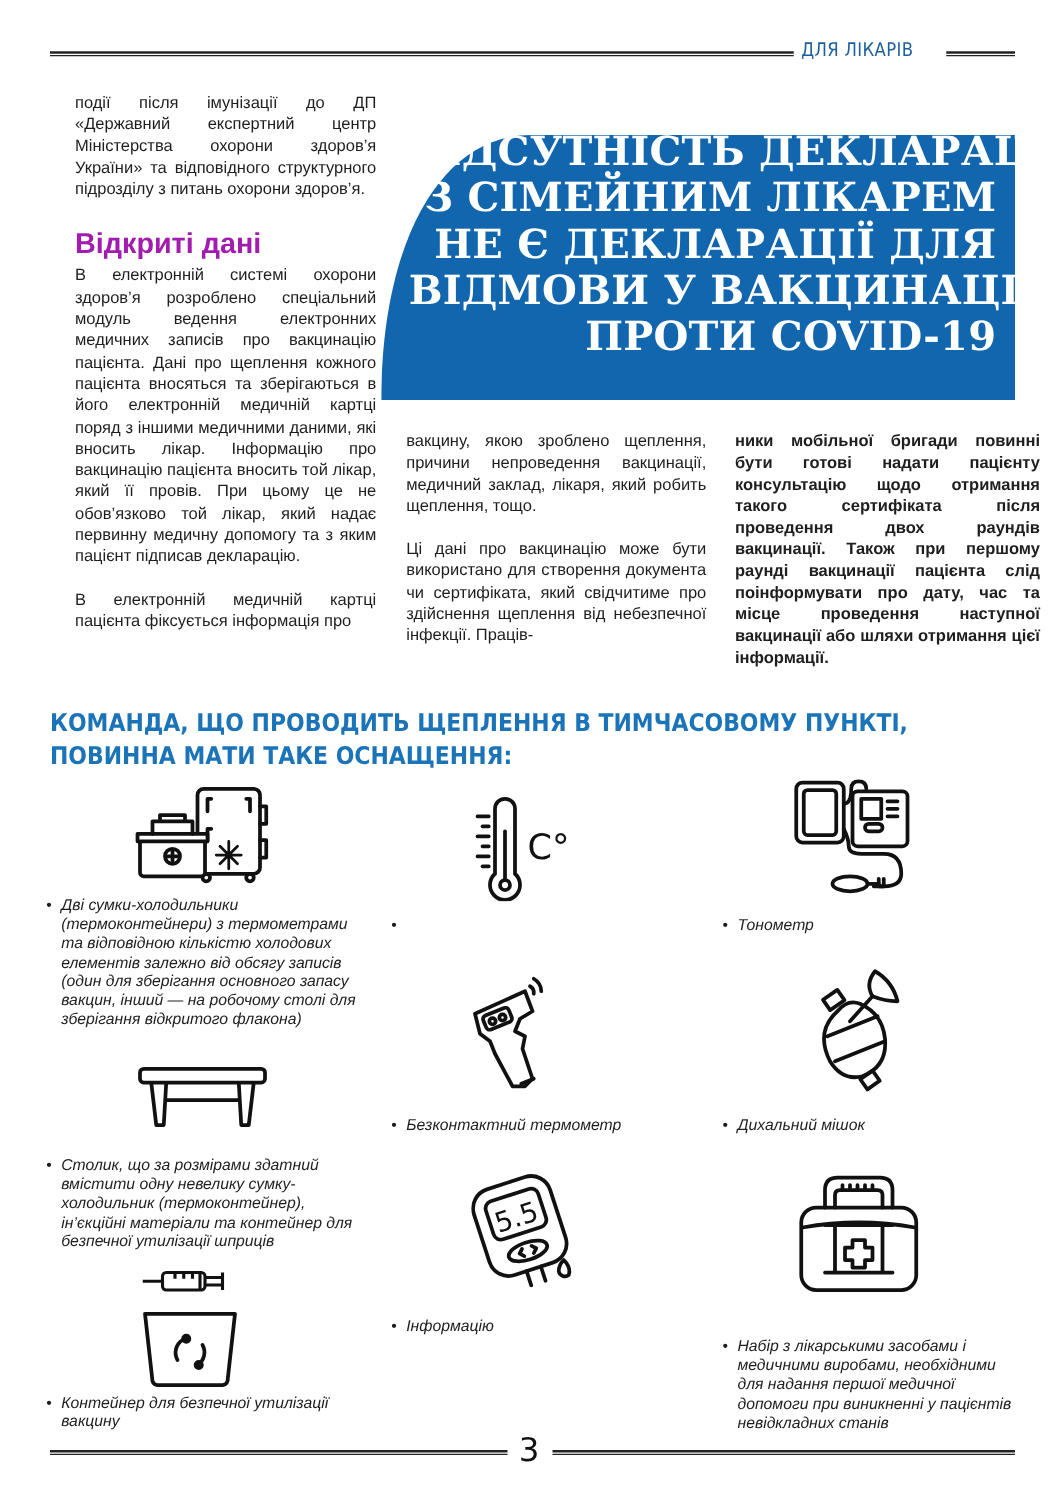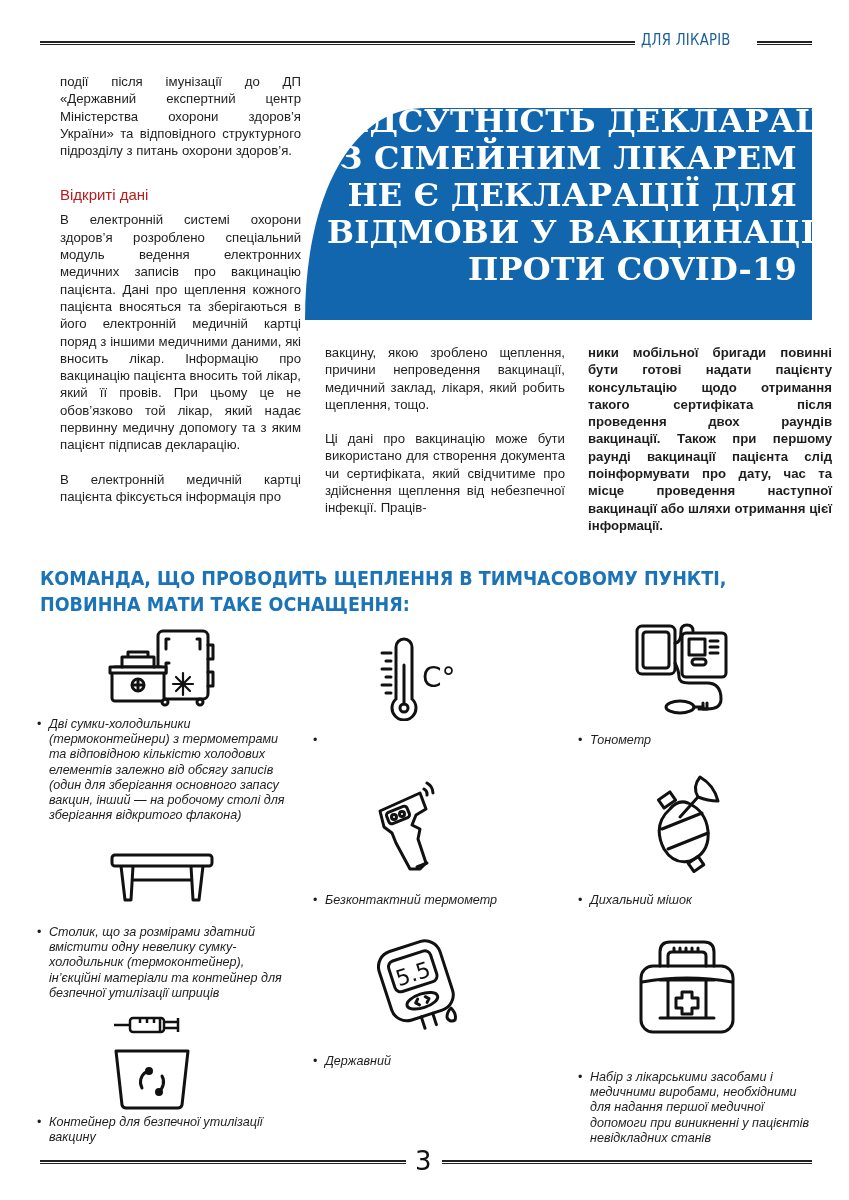--- a/index.html
+++ b/index.html
@@ -11,21 +11,21 @@
     .hdr-rule.left { left: 40px; width: 595px; }
     .hdr-rule.right { left: 757px; width: 55px; }
     .hdr-label { position: absolute; top: 31px; left: 641px; font-size: 15px; color: #1d5f9a; letter-spacing: 0.3px; font-family: "DejaVu Sans", sans-serif; font-weight: normal; transform: scaleX(0.88); transform-origin: left; }
 
     
     .col { position: absolute; font-size: 13.2px; line-height: 17.3px; text-align: justify; color: #1e1e1e; margin-left: 20px; }
     .col p { margin: 0 0 17px 0; hyphens: manual; }
     .col1 { left: 40px; top: 73px; width: 241px; }
     .col2 { left: 305px; top: 344px; width: 240px; }
     .col3 { left: 568px; top: 344px; width: 244px; font-weight: bold; }
-    .subhead { font-size: 15px; line-height: 21px; font-weight: normal; margin: 0 0 6px 0; color: #b91c1c; }
+    .subhead { font-size: 23px; line-height: 21px; font-weight: bold; margin: 0 0 6px 0; color: #a21caf; }
     .para-a { margin-bottom: 25px !important; }
     .callout-shape { position: absolute; left: 305px; top: 108px; width: 507px; height: 212px; }
     .callout-text { position: absolute; right: 52px; top: 103px; width: 470px; text-align: right; color: #ffffff; font-family: "DejaVu Serif", "Liberation Serif", serif; font-weight: bold; font-size: 32px; line-height: 37px; letter-spacing: 0.2px; }
     .callout-text div { white-space: nowrap; }
 
     
     .section-title { position: absolute; left: 40px; top: 566px; width: 780px; color: #1b73b8; font-family: "DejaVu Sans", sans-serif; font-weight: bold; font-size: 19.5px; line-height: 26px; transform: scaleX(0.9); transform-origin: left; letter-spacing: 0; }
 
     
     .eq-icon { position: absolute; }
@@ -173,21 +173,21 @@
       <text x="22" y="42" font-family="DejaVu Sans, sans-serif" font-size="22" fill="#111" stroke="none">5.5</text>
       <ellipse cx="40" cy="63" rx="16" ry="7"></ellipse>
       <path d="M36 60 l-3 3 l3 3 M44 60 l3 3 l-3 3"></path>
       <path d="M34 78 v12 M46 78 v12"></path>
     </g>
     <path d="M74 70 q6 6 4 12 a5 5 0 0 1 -8 -3 q0 -5 4 -9 z"></path>
   </svg>
 </div>
 <div class="eq-text" style="left:325px; top:1054px; width:225px;">
   <span class="bullet">•</span>
-  <span>Державний</span>
+  <span>Інформацію</span>
 </div>
 
 <div class="eq-icon" style="left:634px; top:623px;">
   <svg width="96" height="92" viewBox="0 0 96 92" fill="none" stroke="#111" stroke-width="3" stroke-linejoin="round" stroke-linecap="round">
     <rect x="3" y="3" width="38" height="48" rx="5"></rect>
     <rect x="9" y="9" width="26" height="36" rx="3"></rect>
     <path d="M41 20 q6 0 6 -12 q0 -6 6 -6 q6 0 6 6"></path>
     <rect x="48" y="10" width="44" height="44" rx="4"></rect>
     <rect x="55" y="16" width="16" height="16"></rect>
     <path d="M76 18 h8 M76 24 h8 M76 30 h8"></path>

